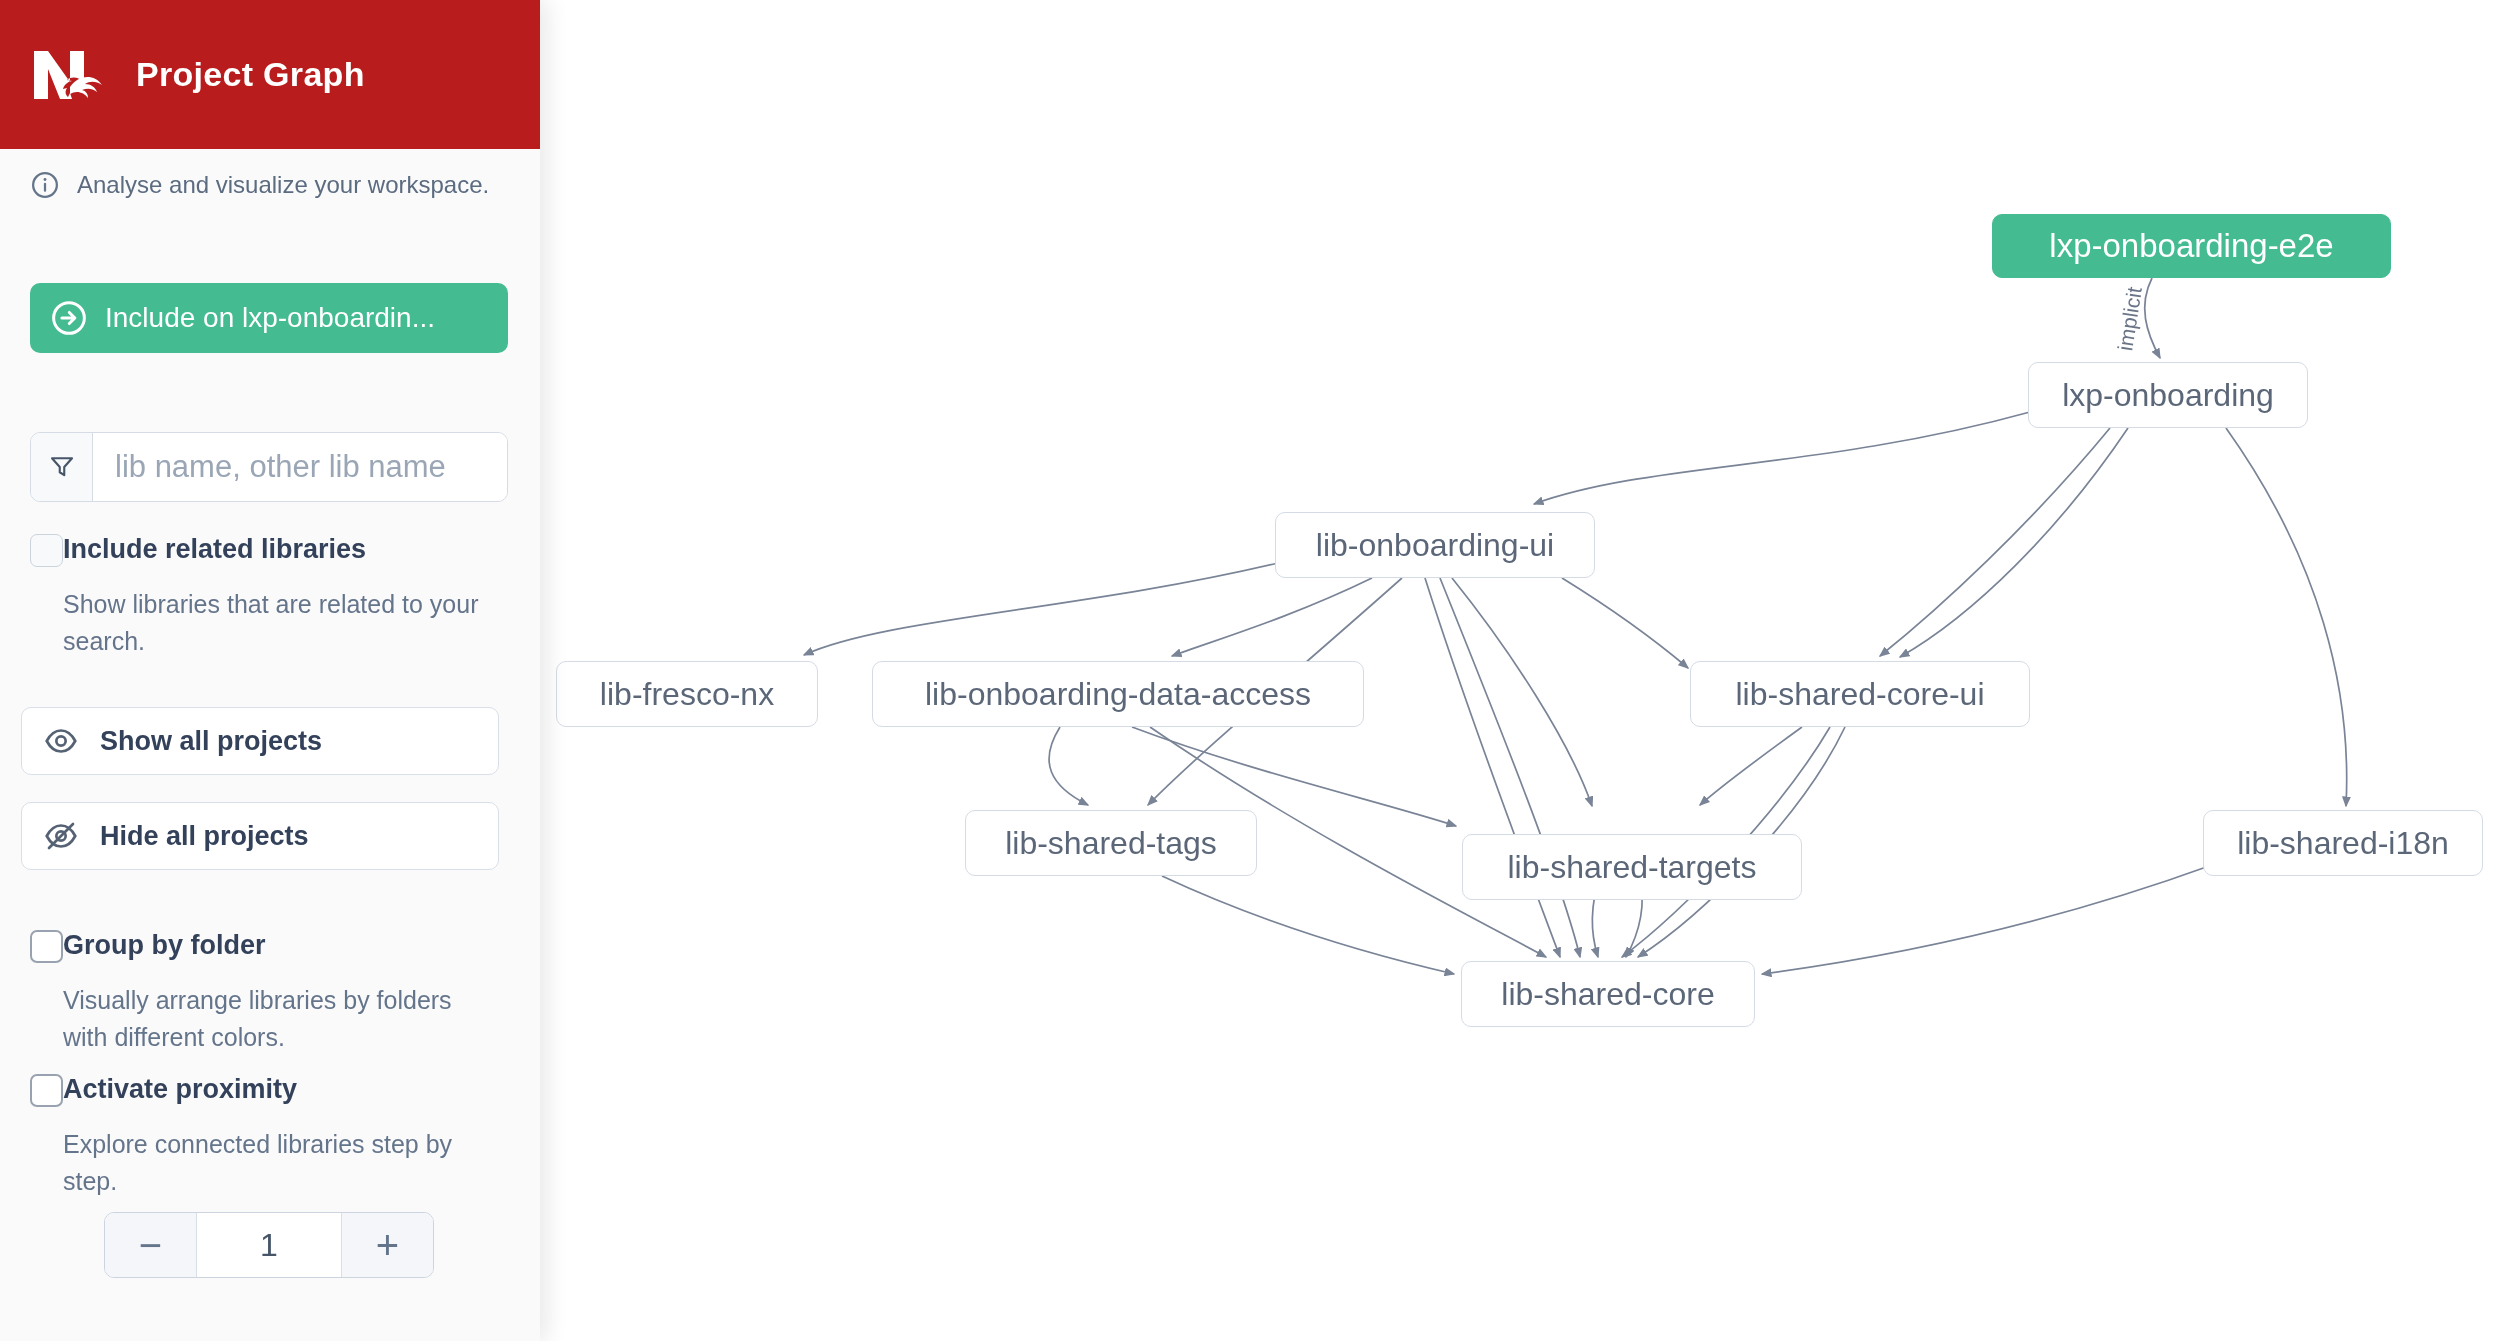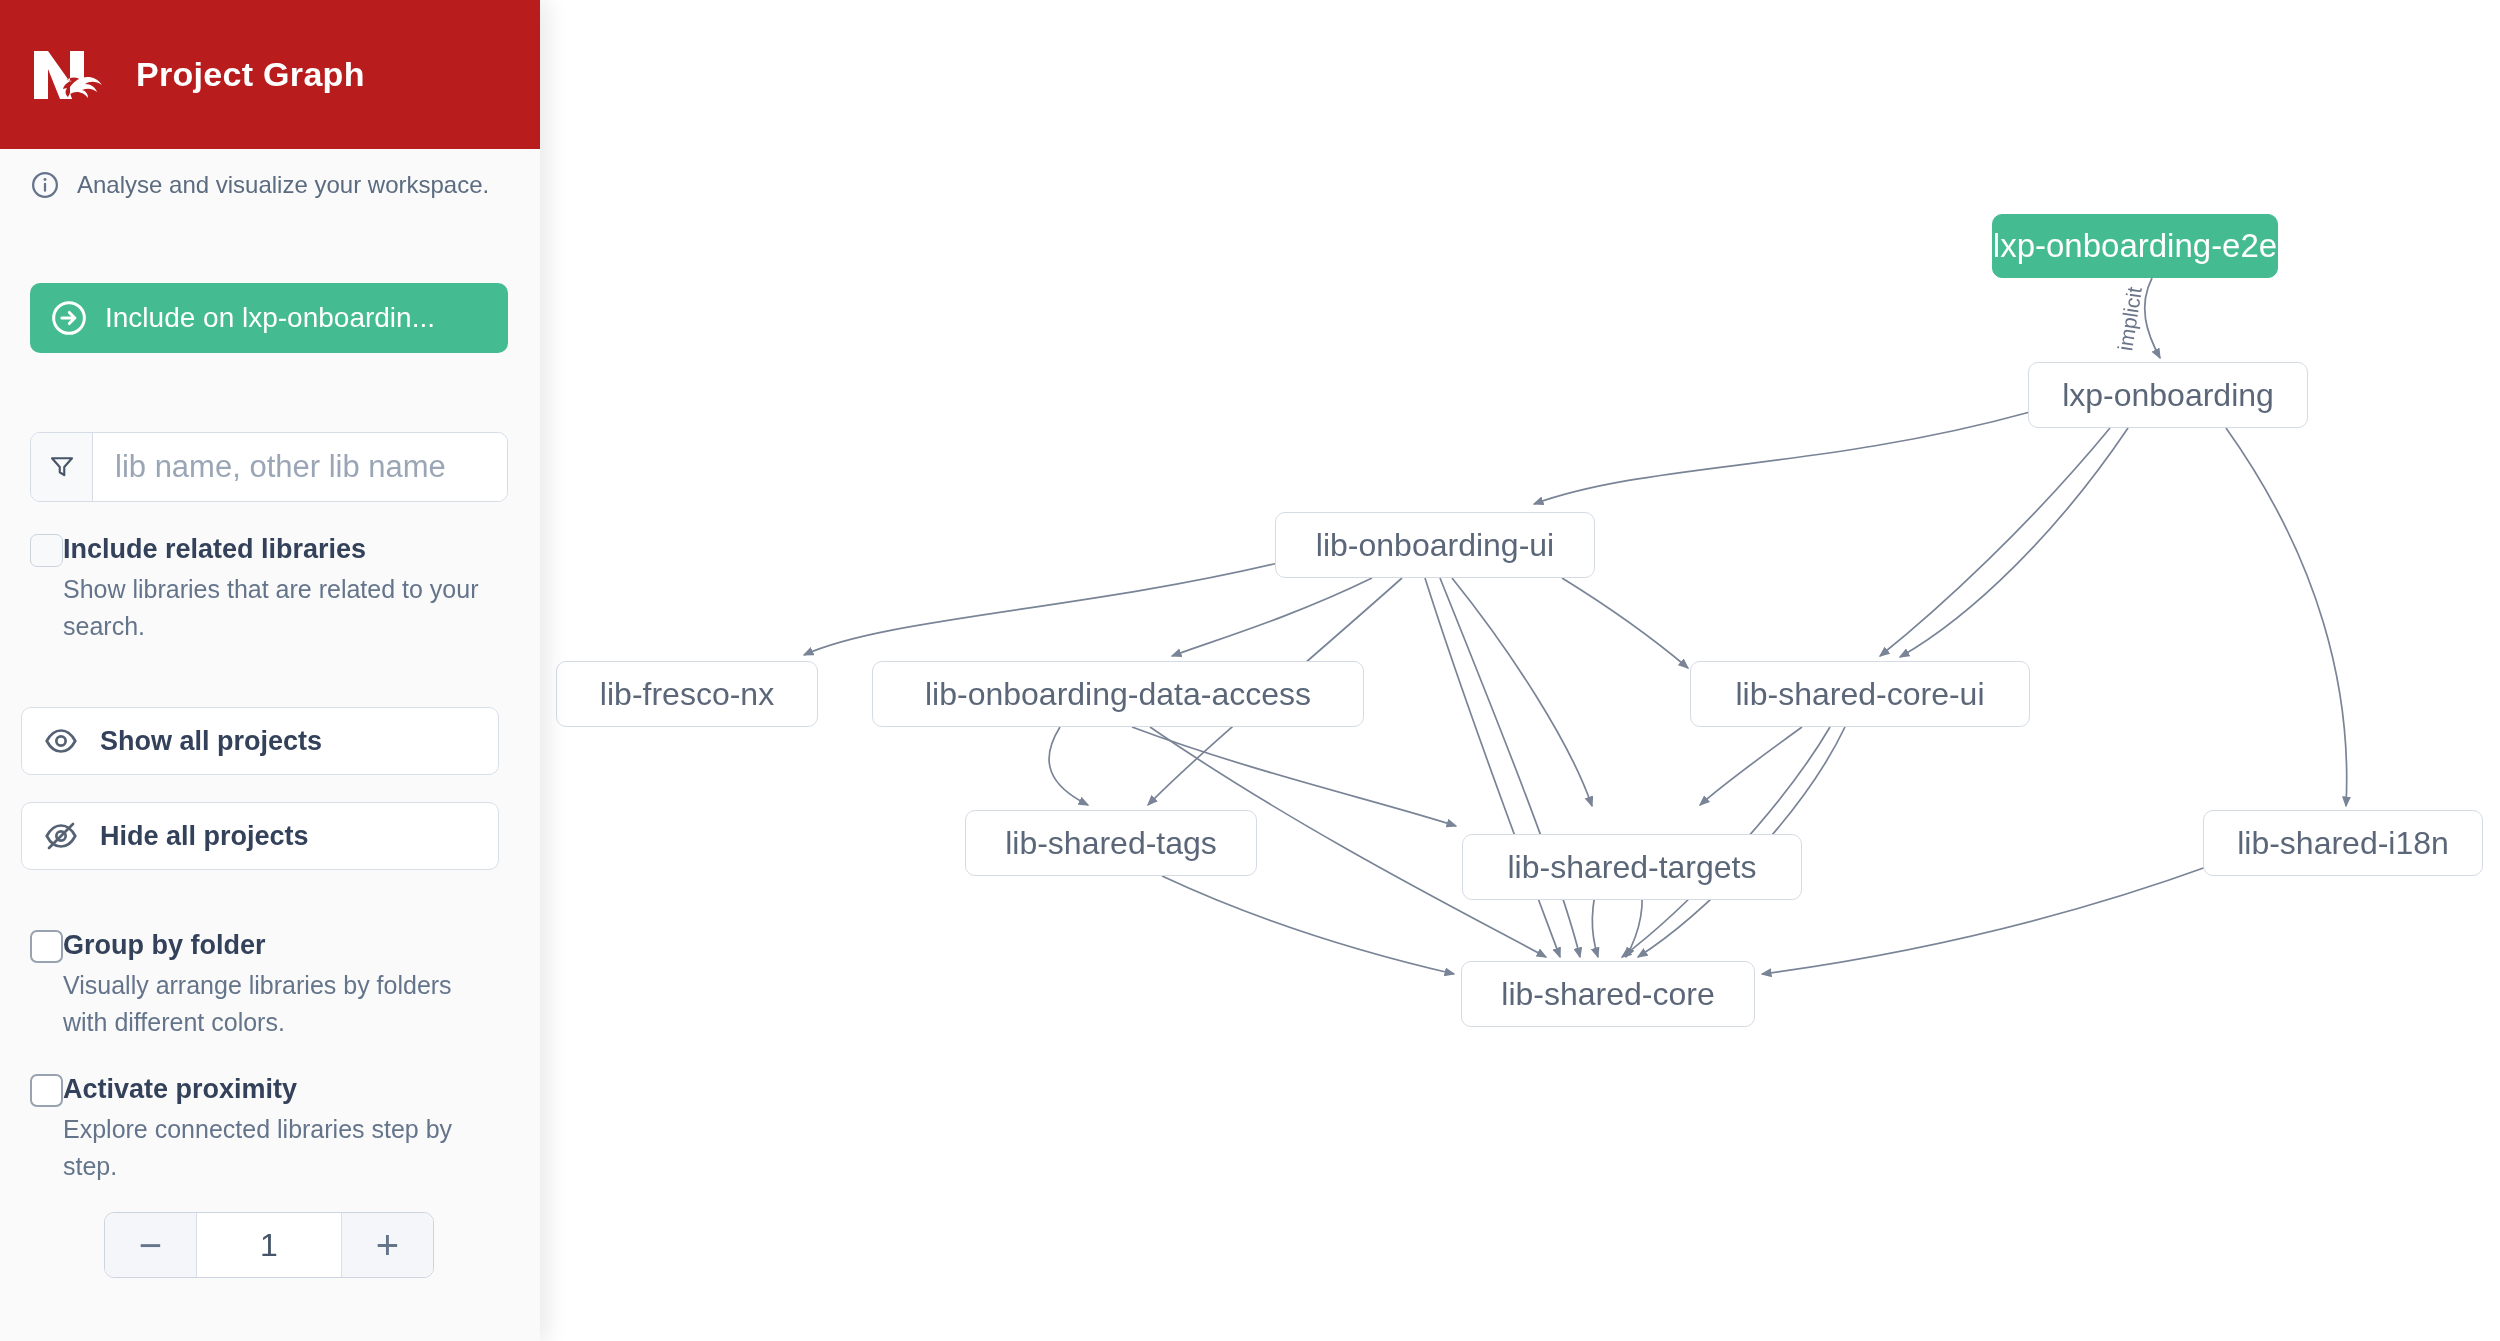--- a/index.html
+++ b/index.html
@@ -29,21 +29,21 @@
                 display:flex; align-items:center; justify-content:center; }
   .filter-box input { flex:1; border:none; outline:none; background:#fff; padding:0 22px;
                       font-size:31px; color:#334155; font-family:inherit; }
   .filter-box input::placeholder { color:#9aa6b5; }
 
   .check-row { position:absolute; left:30px; width:480px; display:flex; }
   .checkbox { width:33px; height:33px; flex:none; margin-top:2px; border-radius:7px;
               background:#fff; border:2px solid #98a2b0; cursor:pointer; }
   .checkbox.light { border:1.8px solid #cbd3dd; background:#f7f9fb; }
   .check-label { font-size:27px; font-weight:700; color:#33415a; line-height:34px; }
-  .check-desc  { font-size:25px; color:#64748b; line-height:37px; margin-top:5px; max-width:430px; }
+  .check-desc  { font-size:25px; color:#64748b; line-height:37px; margin-top:20px; max-width:430px; }
 
   .side-btn { position:absolute; left:21px; width:478px; height:68px; background:#fff;
               border:1.6px solid #d9dfe8; border-radius:10px; display:flex; align-items:center;
               gap:21px; padding:0 21px; font-size:27px; font-weight:600; color:#33415a;
               font-family:inherit; cursor:pointer; }
 
   .stepper { position:absolute; top:1212px; left:104px; width:330px; height:66px;
              display:flex; border:1.6px solid #ccd4df; border-radius:10px; overflow:hidden;
              background:#fff; }
   .stepper button { width:92px; flex:none; background:#f4f6f9; border:none; font-size:40px;
@@ -190,21 +190,21 @@
           <path d="M1262,727 C1222,756 1186,782 1160,805" fill="none" stroke="#7a8497" stroke-width="1.7" marker-end="url(#arrow)"></path>
           <path d="M1290,727 C1240,812 1142,912 1082,957" fill="none" stroke="#7a8497" stroke-width="1.7" marker-end="url(#arrow)"></path>
           <path d="M1305,727 C1262,817 1162,916 1098,957" fill="none" stroke="#7a8497" stroke-width="1.7" marker-end="url(#arrow)"></path>
           <path d="M1060,876 C1050,906 1050,932 1058,957" fill="none" stroke="#7a8497" stroke-width="1.7" marker-end="url(#arrow)"></path>
           <path d="M1100,876 C1106,906 1100,932 1086,957" fill="none" stroke="#7a8497" stroke-width="1.7" marker-end="url(#arrow)"></path>
           <path d="M1672,865 C1460,942 1282,966 1222,974" fill="none" stroke="#7a8497" stroke-width="1.7" marker-end="url(#arrow)"></path>
           <text x="1597" y="320" transform="rotate(-81 1597 320)" fill="#6b7589" font-size="21" text-anchor="middle">implicit</text>
         </g>
     </svg>
     <div id="node-layer">
-        <div class="node focused" style="left: 1452px; top: 214px; width: 286px; height: 64px;">lxp-onboarding-e2e</div>
+        <div class="node focused" style="left: 1452px; top: 214px; width: 399px; height: 64px;">lxp-onboarding-e2e</div>
         <div class="node" style="left: 1488px; top: 362px; width: 280px; height: 66px;">lxp-onboarding</div>
         <div class="node" style="left: 735px; top: 512px; width: 320px; height: 66px;">lib-onboarding-ui</div>
         <div class="node" style="left: 16px; top: 661px; width: 262px; height: 66px;">lib-fresco-nx</div>
         <div class="node" style="left: 332px; top: 661px; width: 492px; height: 66px;">lib-onboarding-data-access</div>
         <div class="node" style="left: 1150px; top: 661px; width: 340px; height: 66px;">lib-shared-core-ui</div>
         <div class="node" style="left: 425px; top: 810px; width: 292px; height: 66px;">lib-shared-tags</div>
         <div class="node" style="left: 922px; top: 810px; width: 340px; height: 66px; margin-top: 24px;">lib-shared-targets</div>
         <div class="node" style="left: 1663px; top: 810px; width: 280px; height: 66px;">lib-shared-i18n</div>
         <div class="node" style="left: 921px; top: 961px; width: 294px; height: 66px;">lib-shared-core</div>
       </div>

